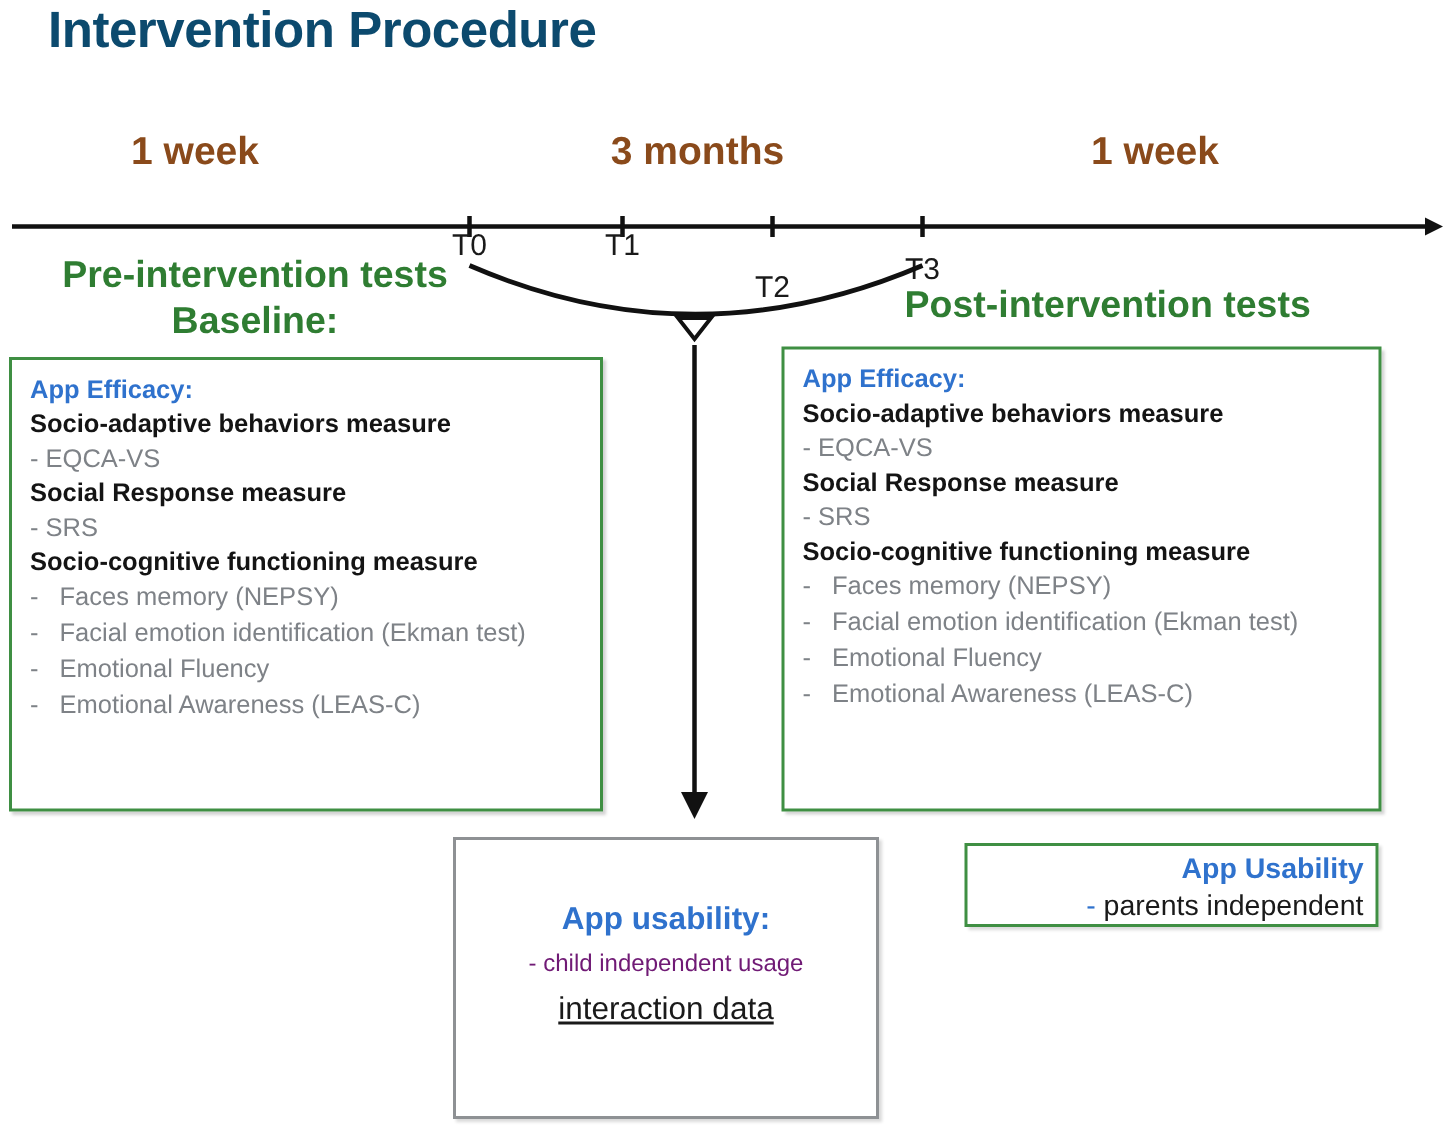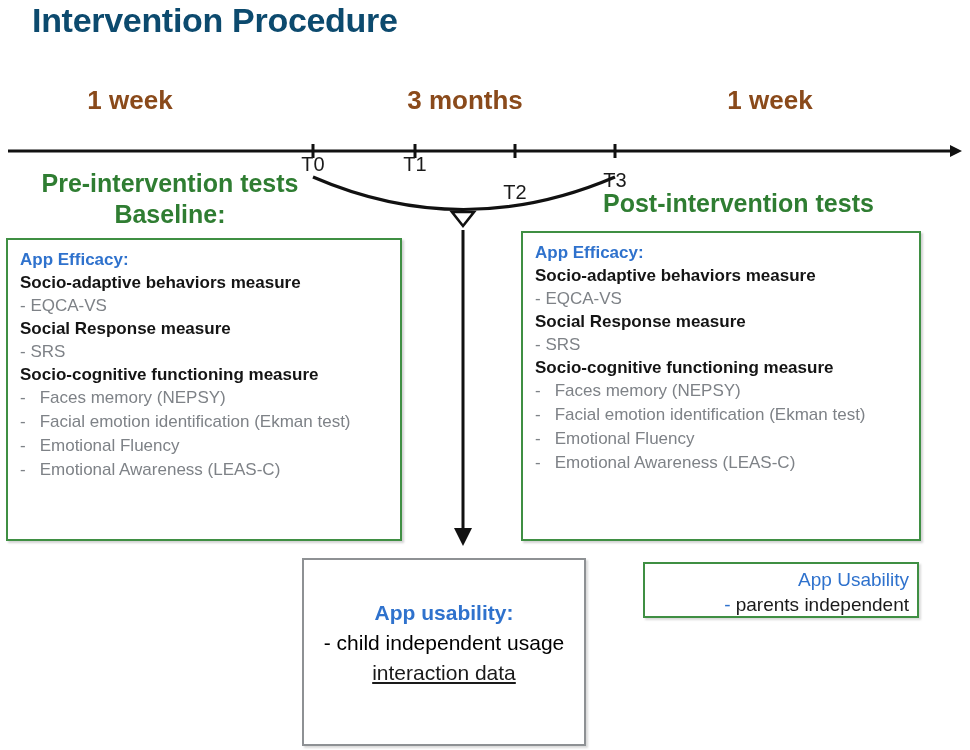--- a/index.html
+++ b/index.html
@@ -126,22 +126,22 @@
     text-align: center;
   }
   #usage-box .inner { padding-top: 38px; }
   .usage-title {
     font-size: 21px;
     font-weight: bold;
     color: #2f72cd;
     line-height: 30px;
   }
   .usage-line {
-    font-size: 21px;
-    color: #000000;
+    font-size: 16px;
+    color: #701a75;
     line-height: 30px;
   }
   .usage-underline {
     font-size: 21px;
     color: #1a1a1a;
     line-height: 30px;
     text-decoration: underline;
     text-align: center;
   }
 
@@ -150,21 +150,21 @@
     left: 643px; top: 562px; width: 276px; height: 56px;
     border: 2px solid #3f8f43;
     background: #ffffff;
     box-sizing: border-box;
     box-shadow: 2px 2px 2px rgba(0,0,0,0.15);
     text-align: right;
   }
   #parents-box .inner { padding: 3px 8px 0 0; }
   .parents-title {
     font-size: 19px;
-    font-weight: normal;
+    font-weight: bold;
     color: #2f72cd;
     line-height: 25px;
   }
   .parents-line {
     font-size: 19px;
     color: #1a1a1a;
     line-height: 25px;
   }
   .parents-line .dash { color: #2f72cd; }
 </style>

